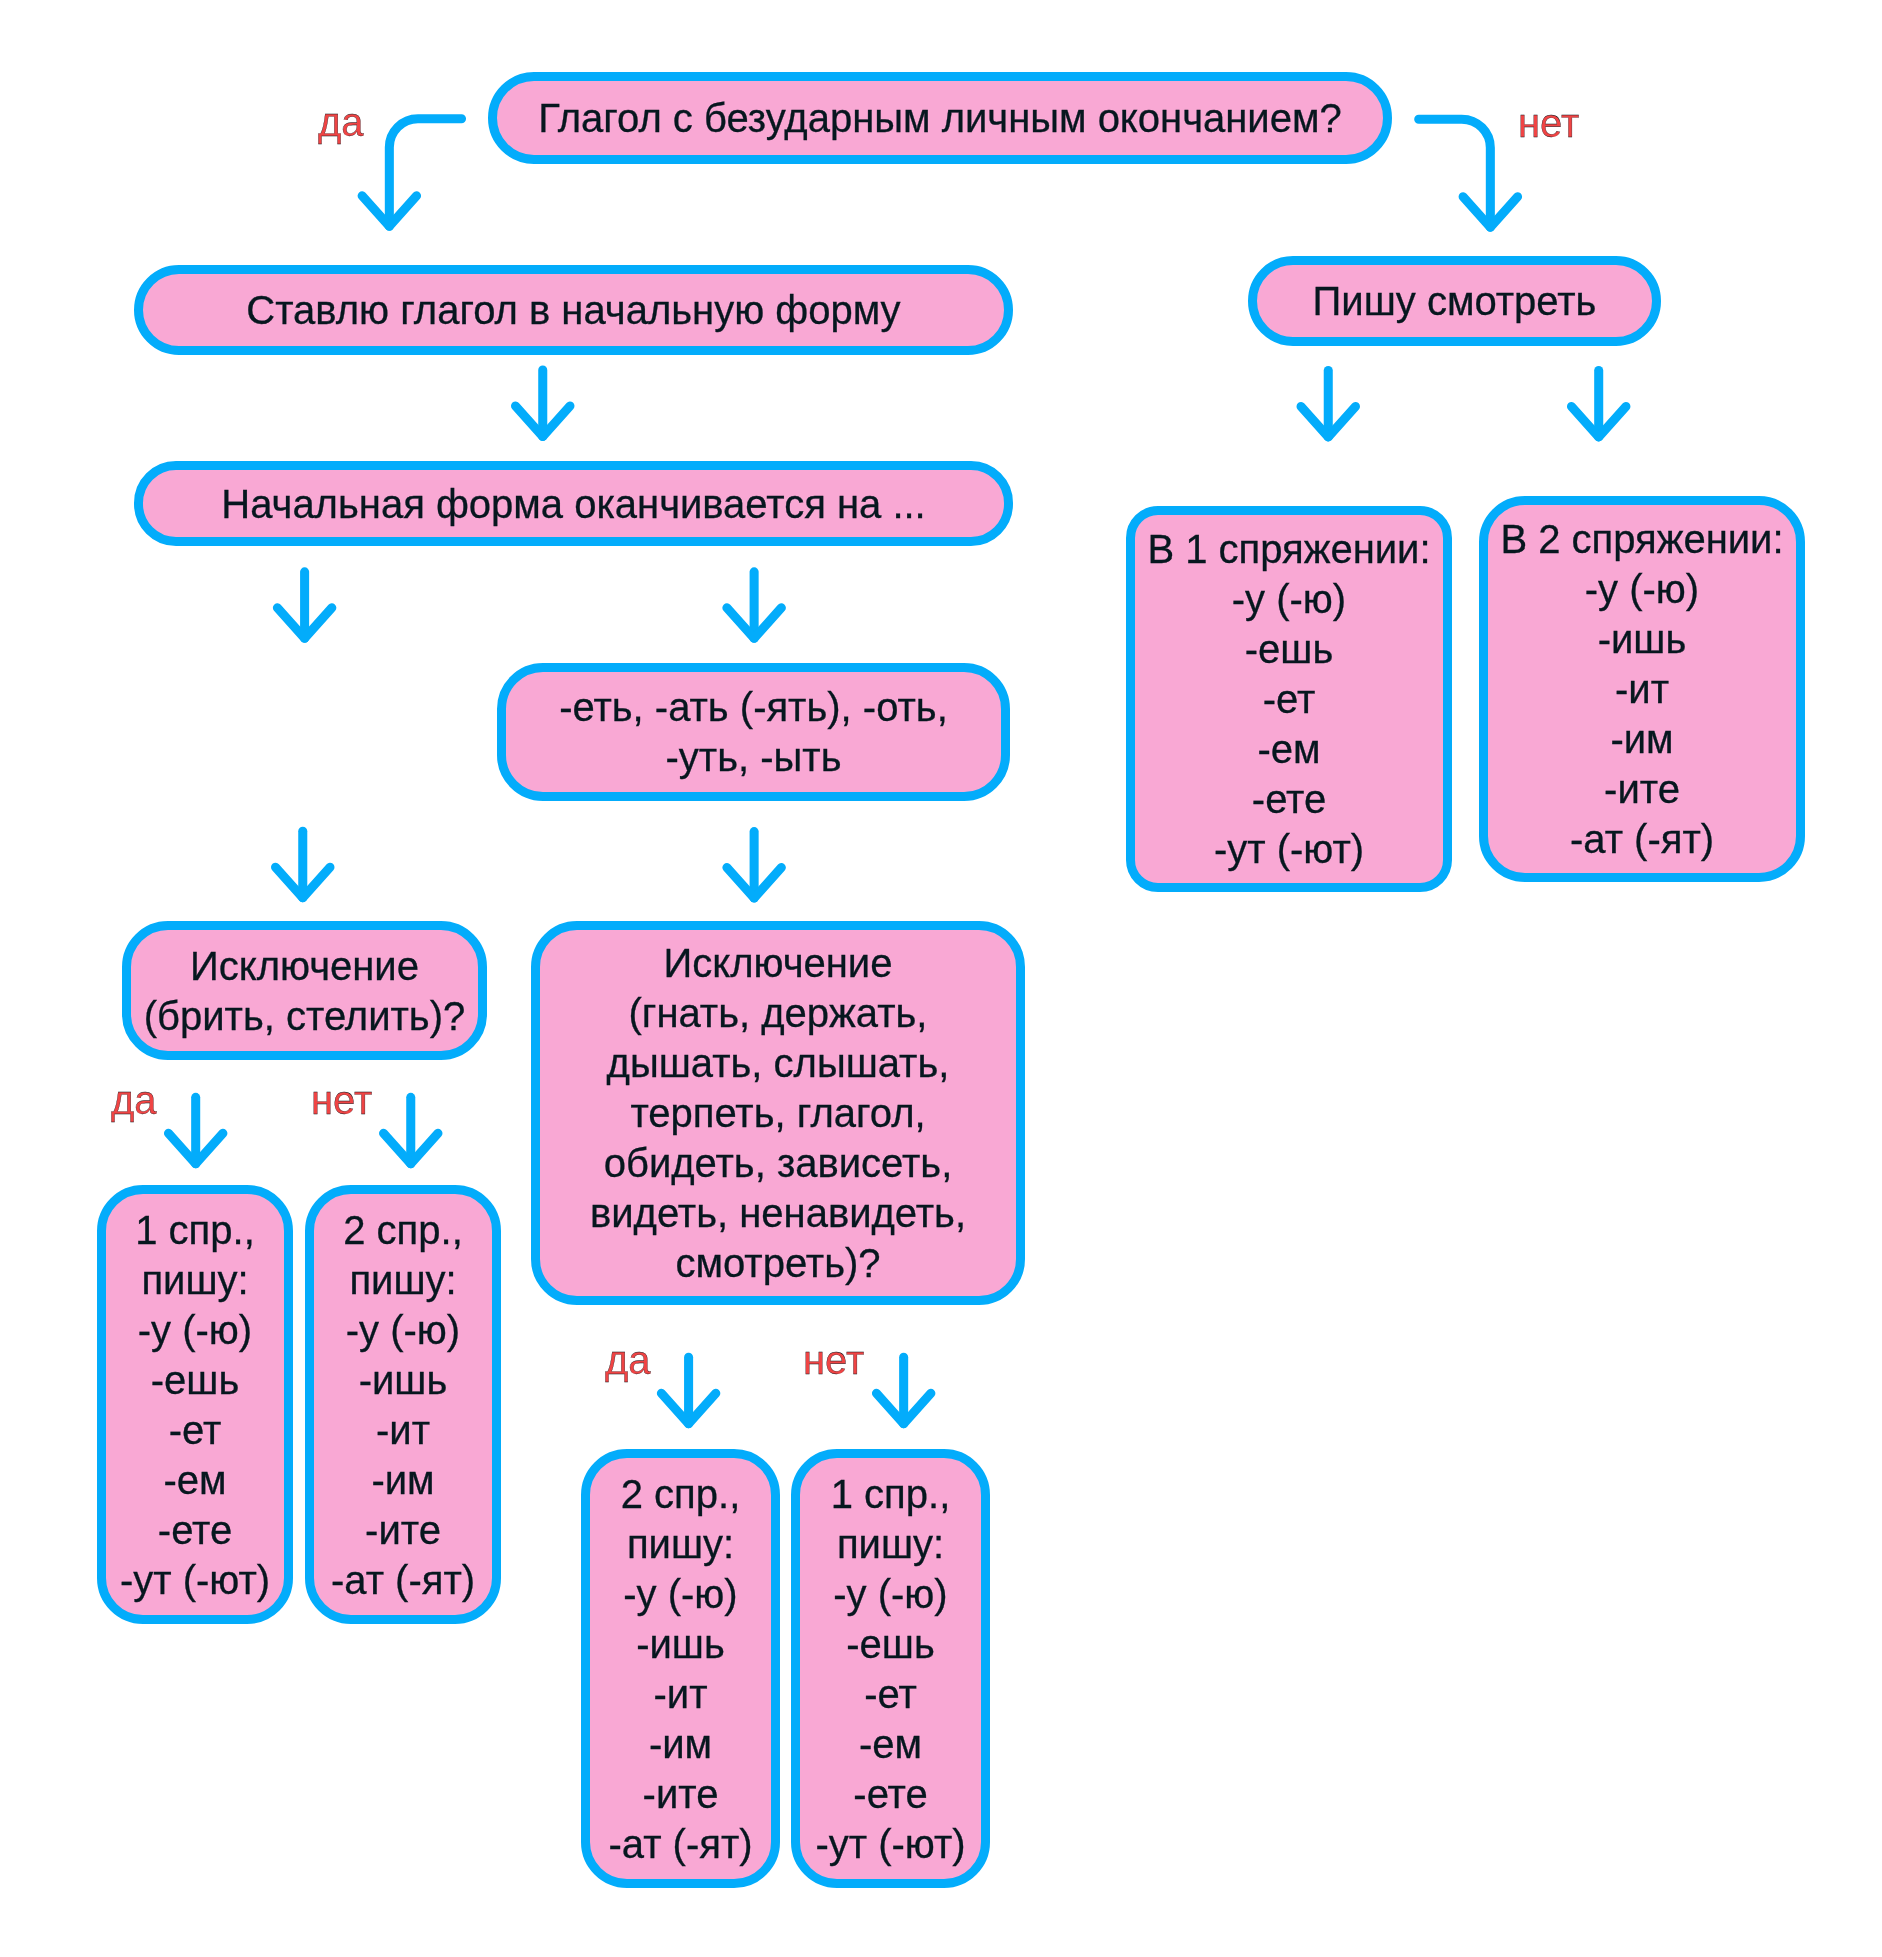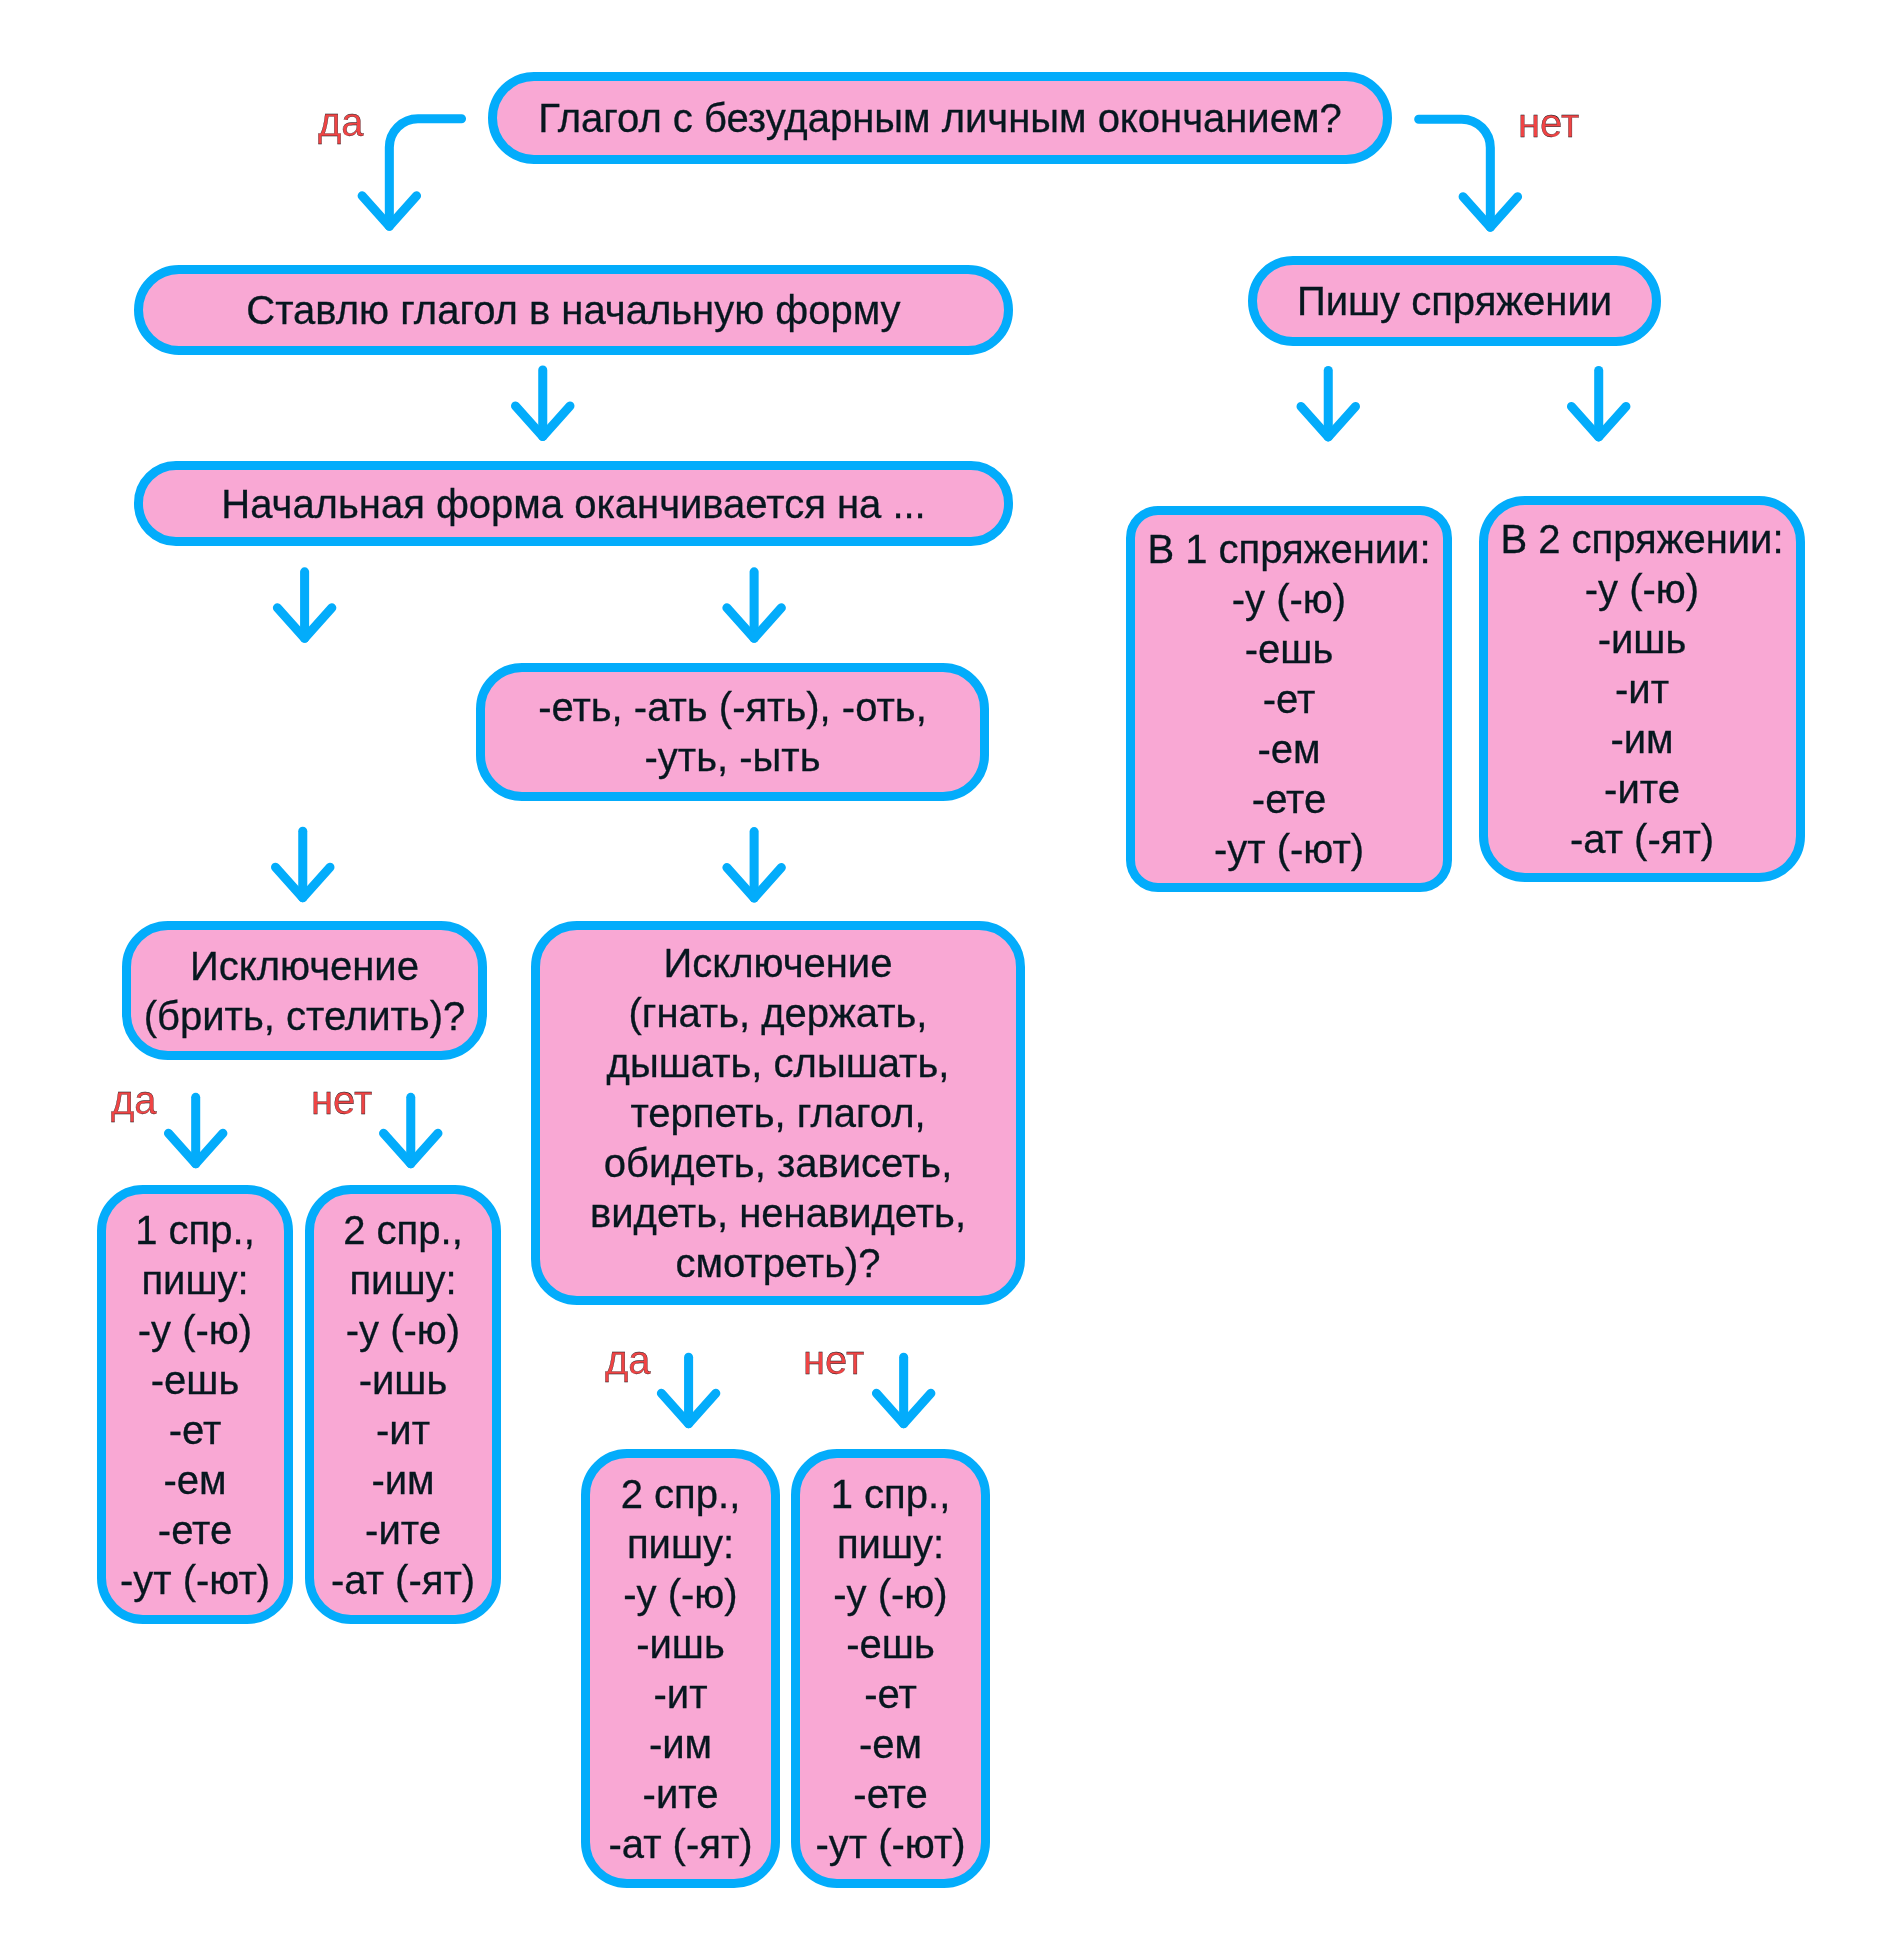--- a/index.html
+++ b/index.html
@@ -53,26 +53,26 @@
     <path class="edge" d="M949.5 1509.3L979 1542.3L1008.5 1509.3"></path>
   </svg>
 
   <div class="node" style="left:488px;top:72px;width:904px;height:92px;border-radius:46px;">
     <span class="ln">Глагол с безударным личным окончанием?</span>
   </div>
   <div class="node" style="left:134px;top:256px;width:879px;height:90px;border-radius:45px;margin-top:9px;">
     <span class="ln">Ставлю глагол в начальную форму</span>
   </div>
   <div class="node" style="left:1248px;top:256px;width:413px;height:90px;border-radius:45px;">
-    <span class="ln">Пишу спряжении</span>
+    <span class="ln">Пишу смотреть</span>
   </div>
   <div class="node" style="left:134px;top:461px;width:879px;height:85px;border-radius:42px;">
     <span class="ln">Начальная форма оканчивается на ...</span>
   </div>
-  <div class="node" style="left:476px;top:663px;width:513px;height:138px;border-radius:46px;line-height:50px;">
+  <div class="node" style="left:497px;top:663px;width:513px;height:138px;border-radius:46px;line-height:50px;">
     <span class="ln">-еть, -ать (-ять), -оть,</span>
     <span class="ln">-уть, -ыть</span>
   </div>
   <div class="node" style="left:122px;top:921px;width:365px;height:139px;border-radius:46px;line-height:50px;">
     <span class="ln">Исключение</span>
     <span class="ln">(брить, стелить)?</span>
   </div>
   <div class="node" style="left:531px;top:921px;width:494px;height:384px;border-radius:46px;line-height:50px;">
     <span class="ln">Исключение</span>
     <span class="ln">(гнать, держать,</span>

